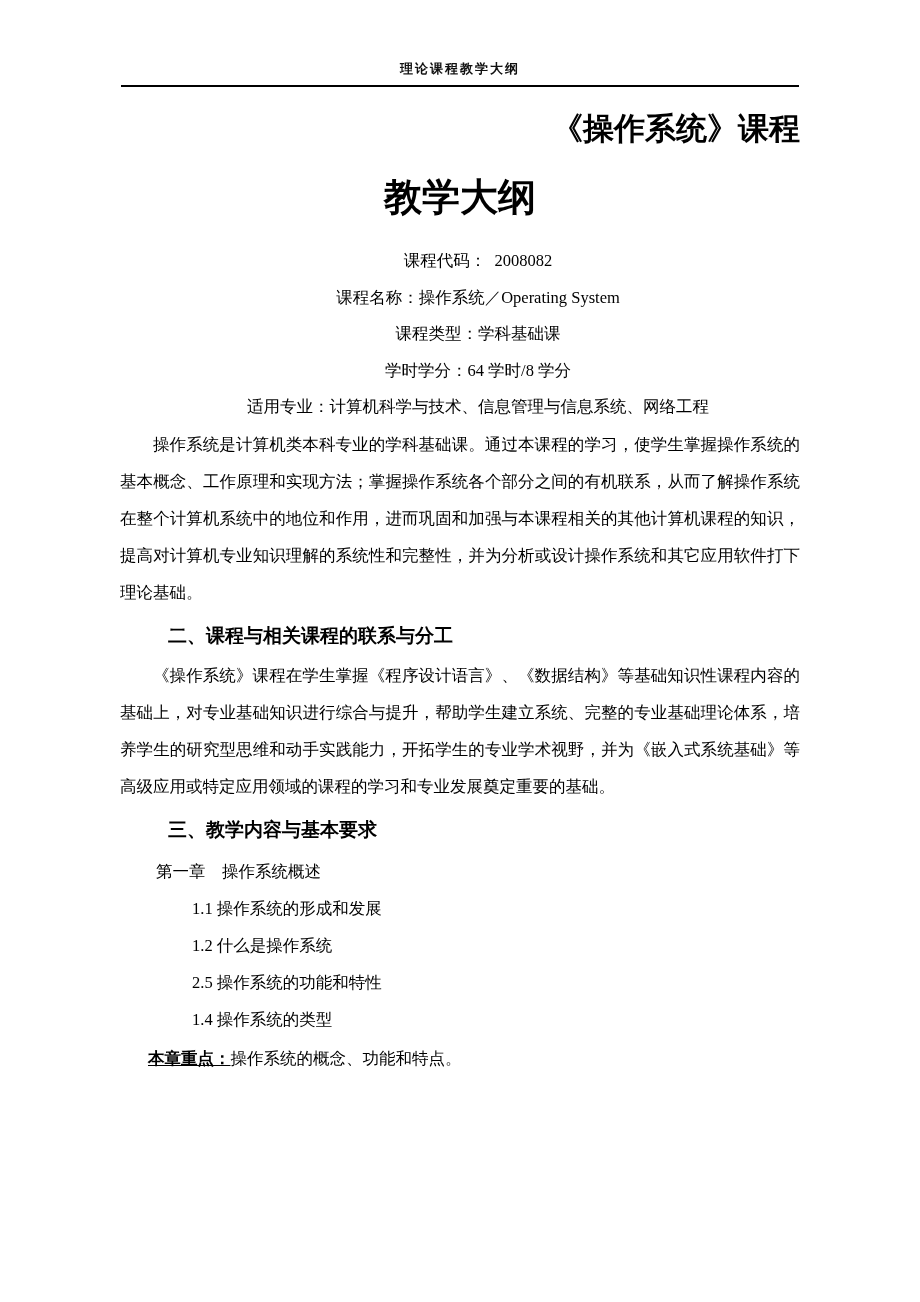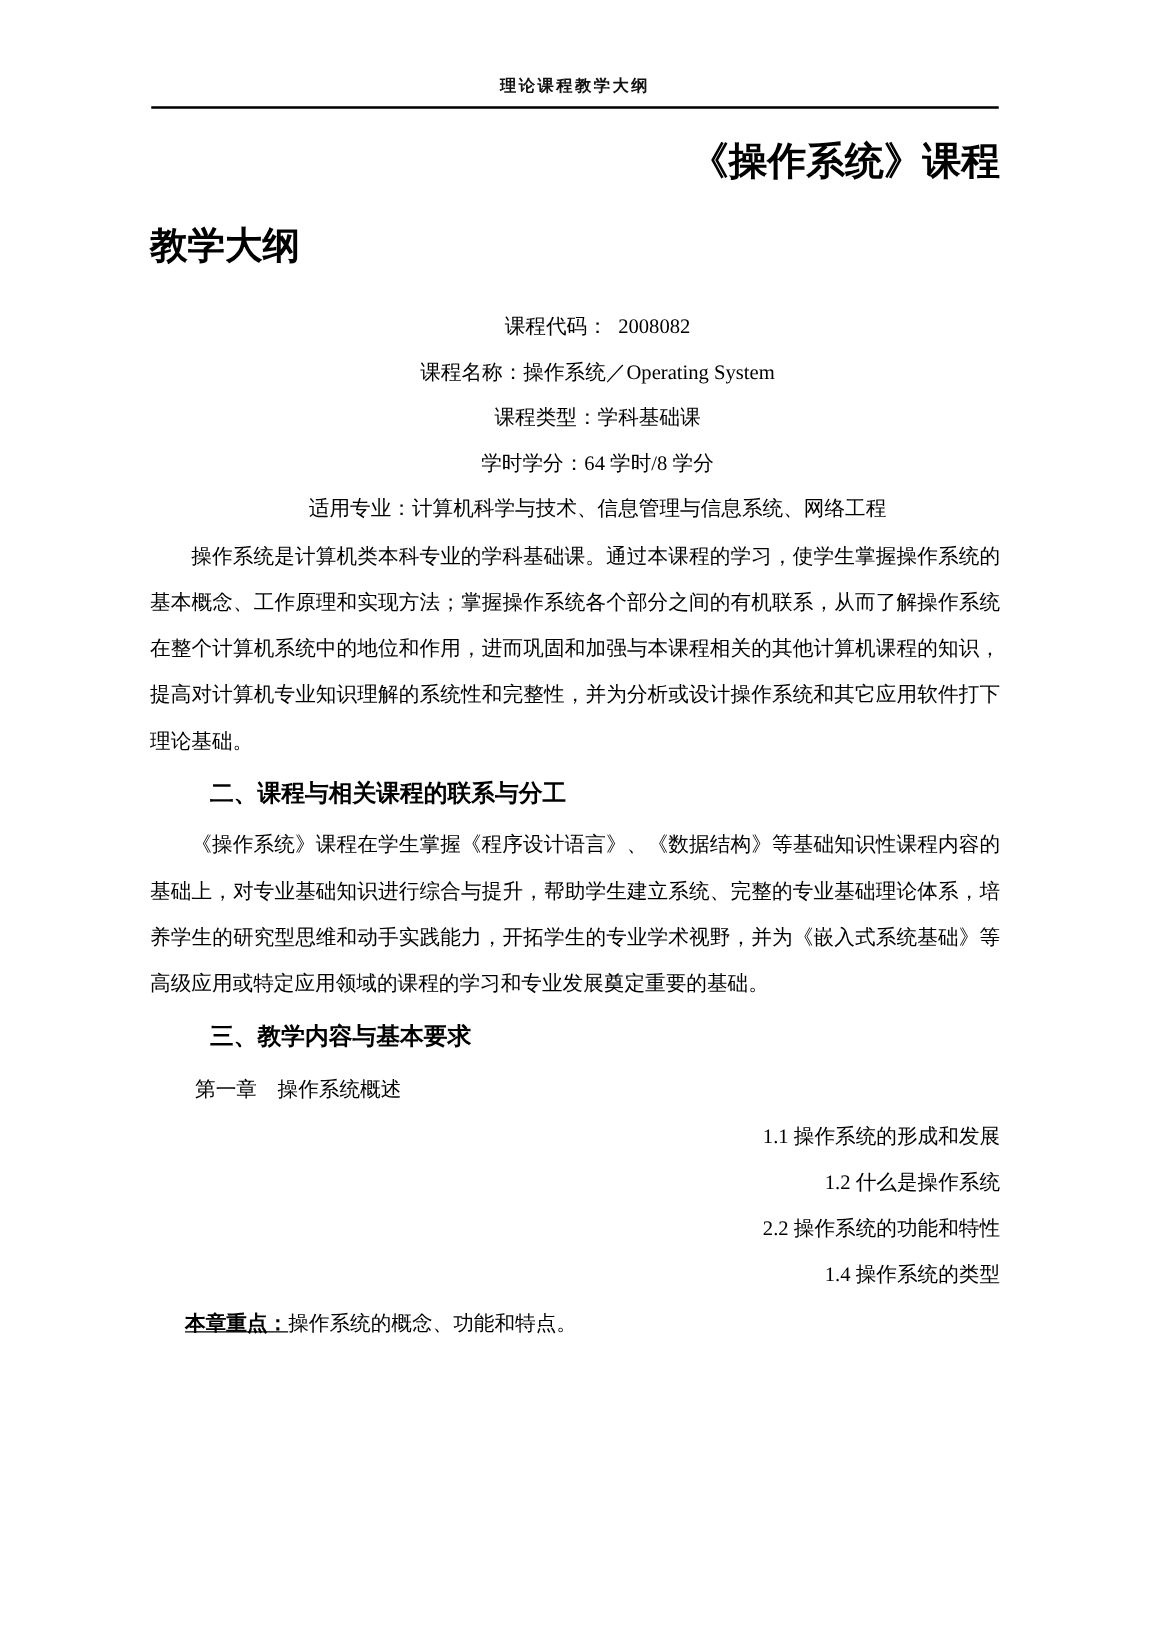--- a/index.html
+++ b/index.html
@@ -33,22 +33,22 @@
   .doc-title-1 {
     margin-top: 22px;
     text-align: right;
     font-size: 31px;
     font-weight: bold;
     font-family: "Liberation Serif", "DejaVu Serif", serif;
     line-height: 40px;
   }
   .doc-title-2 {
     margin-top: 28px;
-    text-align: left;
-    font-size: 30px;
+    text-align: center;
+    font-size: 38px;
     font-weight: bold;
     font-family: "Liberation Sans", "DejaVu Sans", sans-serif;
     line-height: 40px;
   }
   .info-block {
     margin-top: 26px;
   }
   .info-line {
     padding-left: 36px;
     font-size: 16.5px;
@@ -74,21 +74,20 @@
   .chapter-title {
     padding-left: 36px;
     font-size: 16.5px;
     line-height: 37px;
     margin-top: 6px;
   }
   .chapter-item {
     padding-left: 72px;
     font-size: 16.5px;
     line-height: 37px;
-    text-align: right;
   }
   .key-line {
     padding-left: 28px;
     font-size: 16.5px;
     line-height: 37px;
     margin-top: 2px;
   }
   .key-label {
     font-family: "Liberation Sans", "DejaVu Sans", sans-serif;
     font-weight: bold;
@@ -124,21 +123,21 @@
     <div class="section-heading">二、课程与相关课程的联系与分工</div>
 
     <div class="paragraph">《操作系统》课程在学生掌握《程序设计语言》、《数据结构》等基础知识性课程内容的基础上，对专业基础知识进行综合与提升，帮助学生建立系统、完整的专业基础理论体系，培养学生的研究型思维和动手实践能力，开拓学生的专业学术视野，并为《嵌入式系统基础》等高级应用或特定应用领域的课程的学习和专业发展奠定重要的基础。</div>
 
     <div class="section-heading">三、教学内容与基本要求</div>
 
     <div class="chapter-title">第一章　操作系统概述</div>
 
     <div class="chapter-item">1.1 操作系统的形成和发展</div>
     <div class="chapter-item">1.2 什么是操作系统</div>
-    <div class="chapter-item">2.2 操作系统的功能和特性</div>
+    <div class="chapter-item">2.5 操作系统的功能和特性</div>
     <div class="chapter-item">1.4 操作系统的类型</div>
 
     <div class="key-line">
       <span class="key-label">本章重点：</span><span>操作系统的概念、功能和特点。</span>
     </div>
 
   </div>
 </div>
 
 </body></html>

